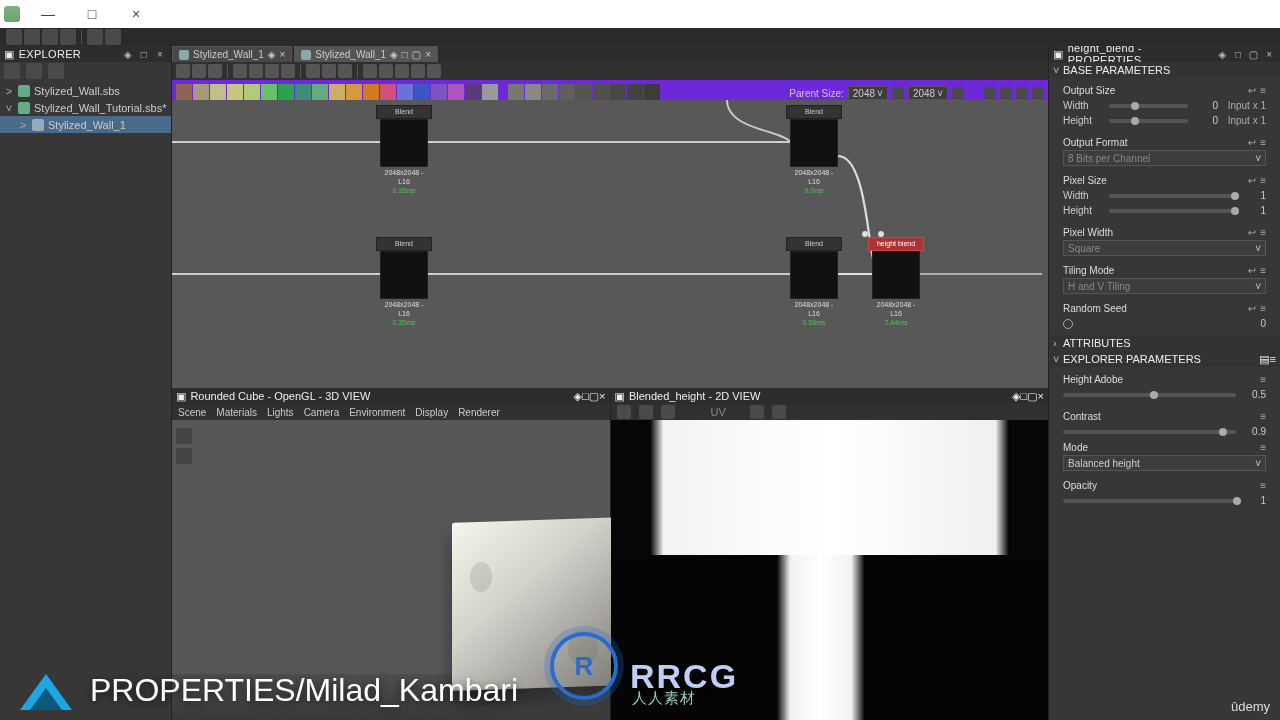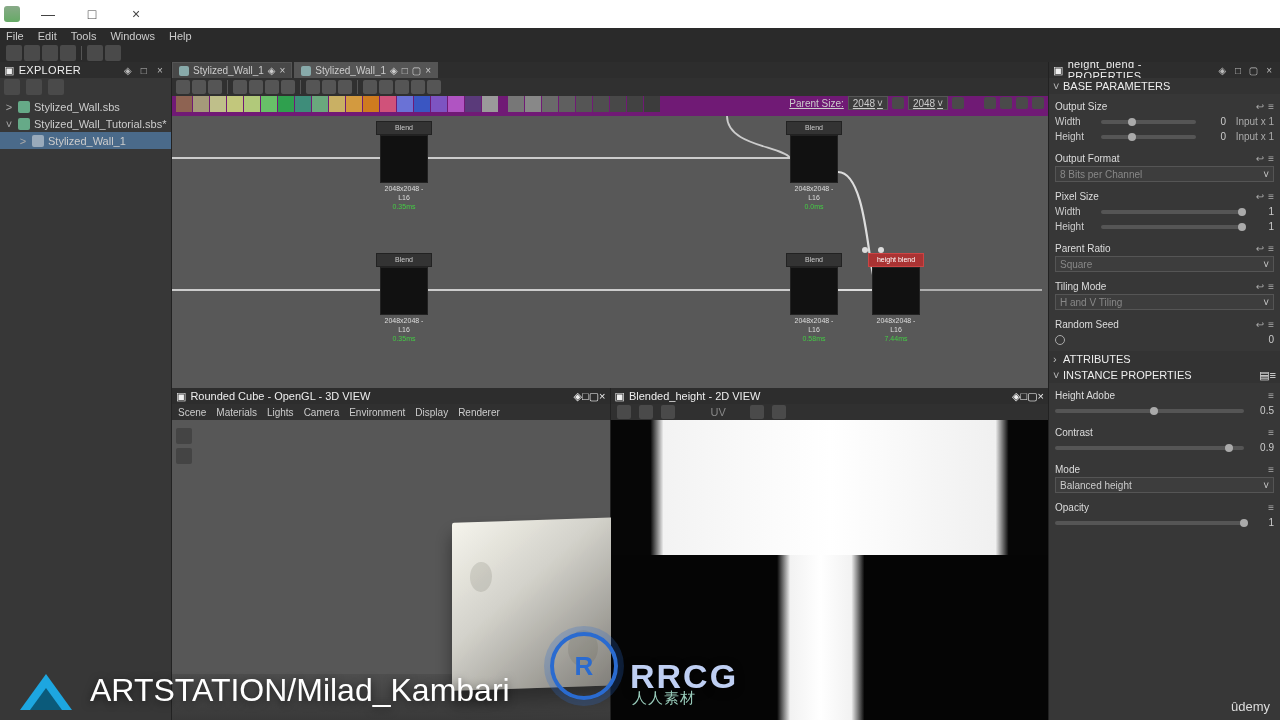--- a/index.html
+++ b/index.html
@@ -45,21 +45,21 @@
 
 .graphtabs { height:16px; background:#2d2d2d; display:flex; align-items:flex-end; font-size:10px; }
 .gtab { height:16px; background:#484848; border:1px solid #555; border-bottom:none; padding:0 6px; display:flex; align-items:center; gap:4px; margin-right:2px; }
 .gtab .gclose { font-size:10px; color:#ccc; }
 .gtab .gicn{ width:10px; height:10px; background:#8aa; border-radius:2px;}
 .graphool { height:18px; background:#303030; display:flex; align-items:center; padding:0 4px; gap:2px; }
 .gbtn { width:14px; height:14px; background:#555; border-radius:2px; }
 .gsep { width:1px; height:14px; background:#555; margin:0 3px; }
 
 
-.palette { height:20px; background:#701a75; display:flex; align-items:flex-start; padding:0 4px; gap:1px;text-decoration:underline; }
+.palette { height:20px; background:#6d28d9; display:flex; align-items:flex-end; padding:0 4px; gap:1px; }
 .swatch { width:16px; height:16px; }
 .ps-side { margin-left:auto; display:flex; align-items:center; gap:4px; font-size:10px; color:#ccc; }
 .dd { height:14px; background:#3d3d3d; border:1px solid #555; padding:0 4px; font-size:10px; display:flex; align-items:center; gap:2px; }
 
 
 .graphwrap { flex:1; display:flex; }
 .graphcanvas { flex:1; background:#585858; position:relative; overflow:hidden; }
 .node { position:absolute; width:48px; display:flex; flex-direction:column; align-items:center; }
 .node .ntitle { width:56px; background:#333; font-size:7px; line-height:10px; text-align:center; padding:1px 0; border:1px solid #222; }
 .node .nimg { width:48px; height:48px; background:#111; border:1px solid #222; }
@@ -99,21 +99,21 @@
    #050505;}
 .hp-bottom{ position:absolute; left:0; right:0; bottom:0; height:55%;
   background:linear-gradient(90deg, #050505 0%, #050505 38%, #f2f2f2 41%, #fff 48%, #f2f2f2 55%, #050505 58%, #050505 100%);}
 .statusbar2d{ height:18px; background:#2a2a2a; display:flex; align-items:center; padding:0 6px; gap:6px; font-size:10px;}
 
 
 .props { width:232px; background:#373737; border-left:1px solid #222; display:flex; flex-direction:column; overflow:hidden; }
 .sectionhead { height:16px; background:#333; display:flex; align-items:center; padding:0 4px; font-size:11px; color:#eee; }
 .sectionhead .arrow{ width:10px; color:#bbb; }
 .sectionhead .spacer{flex:1;}
-.psec { padding:4px 6px; font-size:10px; color:#ccc; }
+.psec { padding:4px 14px; font-size:10px; color:#ccc; }
 .prow { display:flex; align-items:center; height:15px; gap:4px; }
 .plabel { width:42px; color:#ccc; }
 .pslider { flex:1; height:4px; background:#555; position:relative; border-radius:2px;}
 .pthumb { position:absolute; width:8px; height:8px; background:#aaa; border-radius:50%; top:-2px; }
 .pval { width:26px; text-align:right; }
 .pextra { width:44px; text-align:right; color:#aaa; }
 .ptitle { color:#ddd; font-size:10px; height:16px; display:flex; align-items:center; justify-content:space-between; }
 .ptitle .icons{ display:flex; gap:4px; color:#aaa;}
 .dropdown { height:16px; background:#3d3d3d; border:1px solid #555; font-size:10px; padding:0 4px; display:flex; align-items:center; justify-content:space-between; }
 .radiodot{ width:10px; height:10px; border:1px solid #aaa; border-radius:50%;}
@@ -136,27 +136,20 @@
 
   <div class="titlebar">
     <div class="appicon"></div>
     <div class="winbtns">
       <div class="winbtn">—</div>
       <div class="winbtn">□</div>
       <div class="winbtn close">×</div>
     </div>
   </div>
 
-  <div class="menubar">
-    <span>File</span>
-    <span>Edit</span>
-    <span>Tools</span>
-    <span>Windows</span>
-    <span>Help</span>
-  </div>
 
   <div class="apptoolbar">
     <div class="tbtn"></div>
     <div class="tbtn"></div>
     <div class="tbtn"></div>
     <div class="tbtn"></div>
     <div class="tdiv"></div>
     <div class="tbtn"></div>
     <div class="tbtn"></div>
   </div>
@@ -462,21 +455,21 @@
         </div>
         <div class="prow">
           <span class="plabel">Height</span>
           <div class="pslider">
               <div class="pthumb" style="left:96%"></div>
             </div>
           <span class="pval">1</span>
         </div>
 
         <div class="ptitle" style="margin-top:6px">
-            <span>Parent Ratio</span>
+            <span>Pixel Width</span>
           <span class="icons">
               <span>↩</span>
               <span>≡</span>
             </span>
           </div>
         <div class="dropdown">
             <span style="color:#888">Square</span>
             <span>˅</span>
           </div>
 
@@ -505,21 +498,21 @@
           <span class="pval">0</span>
         </div>
       </div>
 
       <div class="sectionhead">
           <span class="arrow">›</span>
           <span>ATTRIBUTES</span>
         </div>
       <div class="sectionhead">
           <span class="arrow">˅</span>
-          <span>INSTANCE PROPERTIES</span>
+          <span>EXPLORER PARAMETERS</span>
         <span class="spacer"></span>
           <span class="hbtn">▤</span>
           <span class="hbtn">≡</span>
         </div>
 
       <div class="psec">
         <div class="ptitle">
             <span>Height Adobe</span>
           <span class="icons">
               <span>≡</span>
@@ -538,21 +531,21 @@
               <span>≡</span>
             </span>
           </div>
         <div class="prow">
           <div class="pslider">
               <div class="pthumb" style="left:90%"></div>
             </div>
           <span class="pval">0.9</span>
         </div>
 
-        <div class="ptitle" style="margin-top:6px">
+        <div class="ptitle" style="">
             <span>Mode</span>
           <span class="icons">
               <span>≡</span>
             </span>
           </div>
         <div class="dropdown">
             <span>Balanced height</span>
             <span>˅</span>
           </div>
 
@@ -570,18 +563,18 @@
         </div>
       </div>
 
     </div>
 
   </div>
 </div>
 
 <div class="branding">
   <div class="alogo"></div>
-  <span><span>ARTSTATION</span><span>/Milad_Kambari</span></span>
+  <span><span>PROPERTIES</span><span>/Milad_Kambari</span></span>
 </div>
 <div class="rlogo">R</div>
 <div class="rtext">RRCG</div>
 <div class="rsub">人人素材</div>
 <div class="udemy">ûdemy</div>
 
 </body></html>

